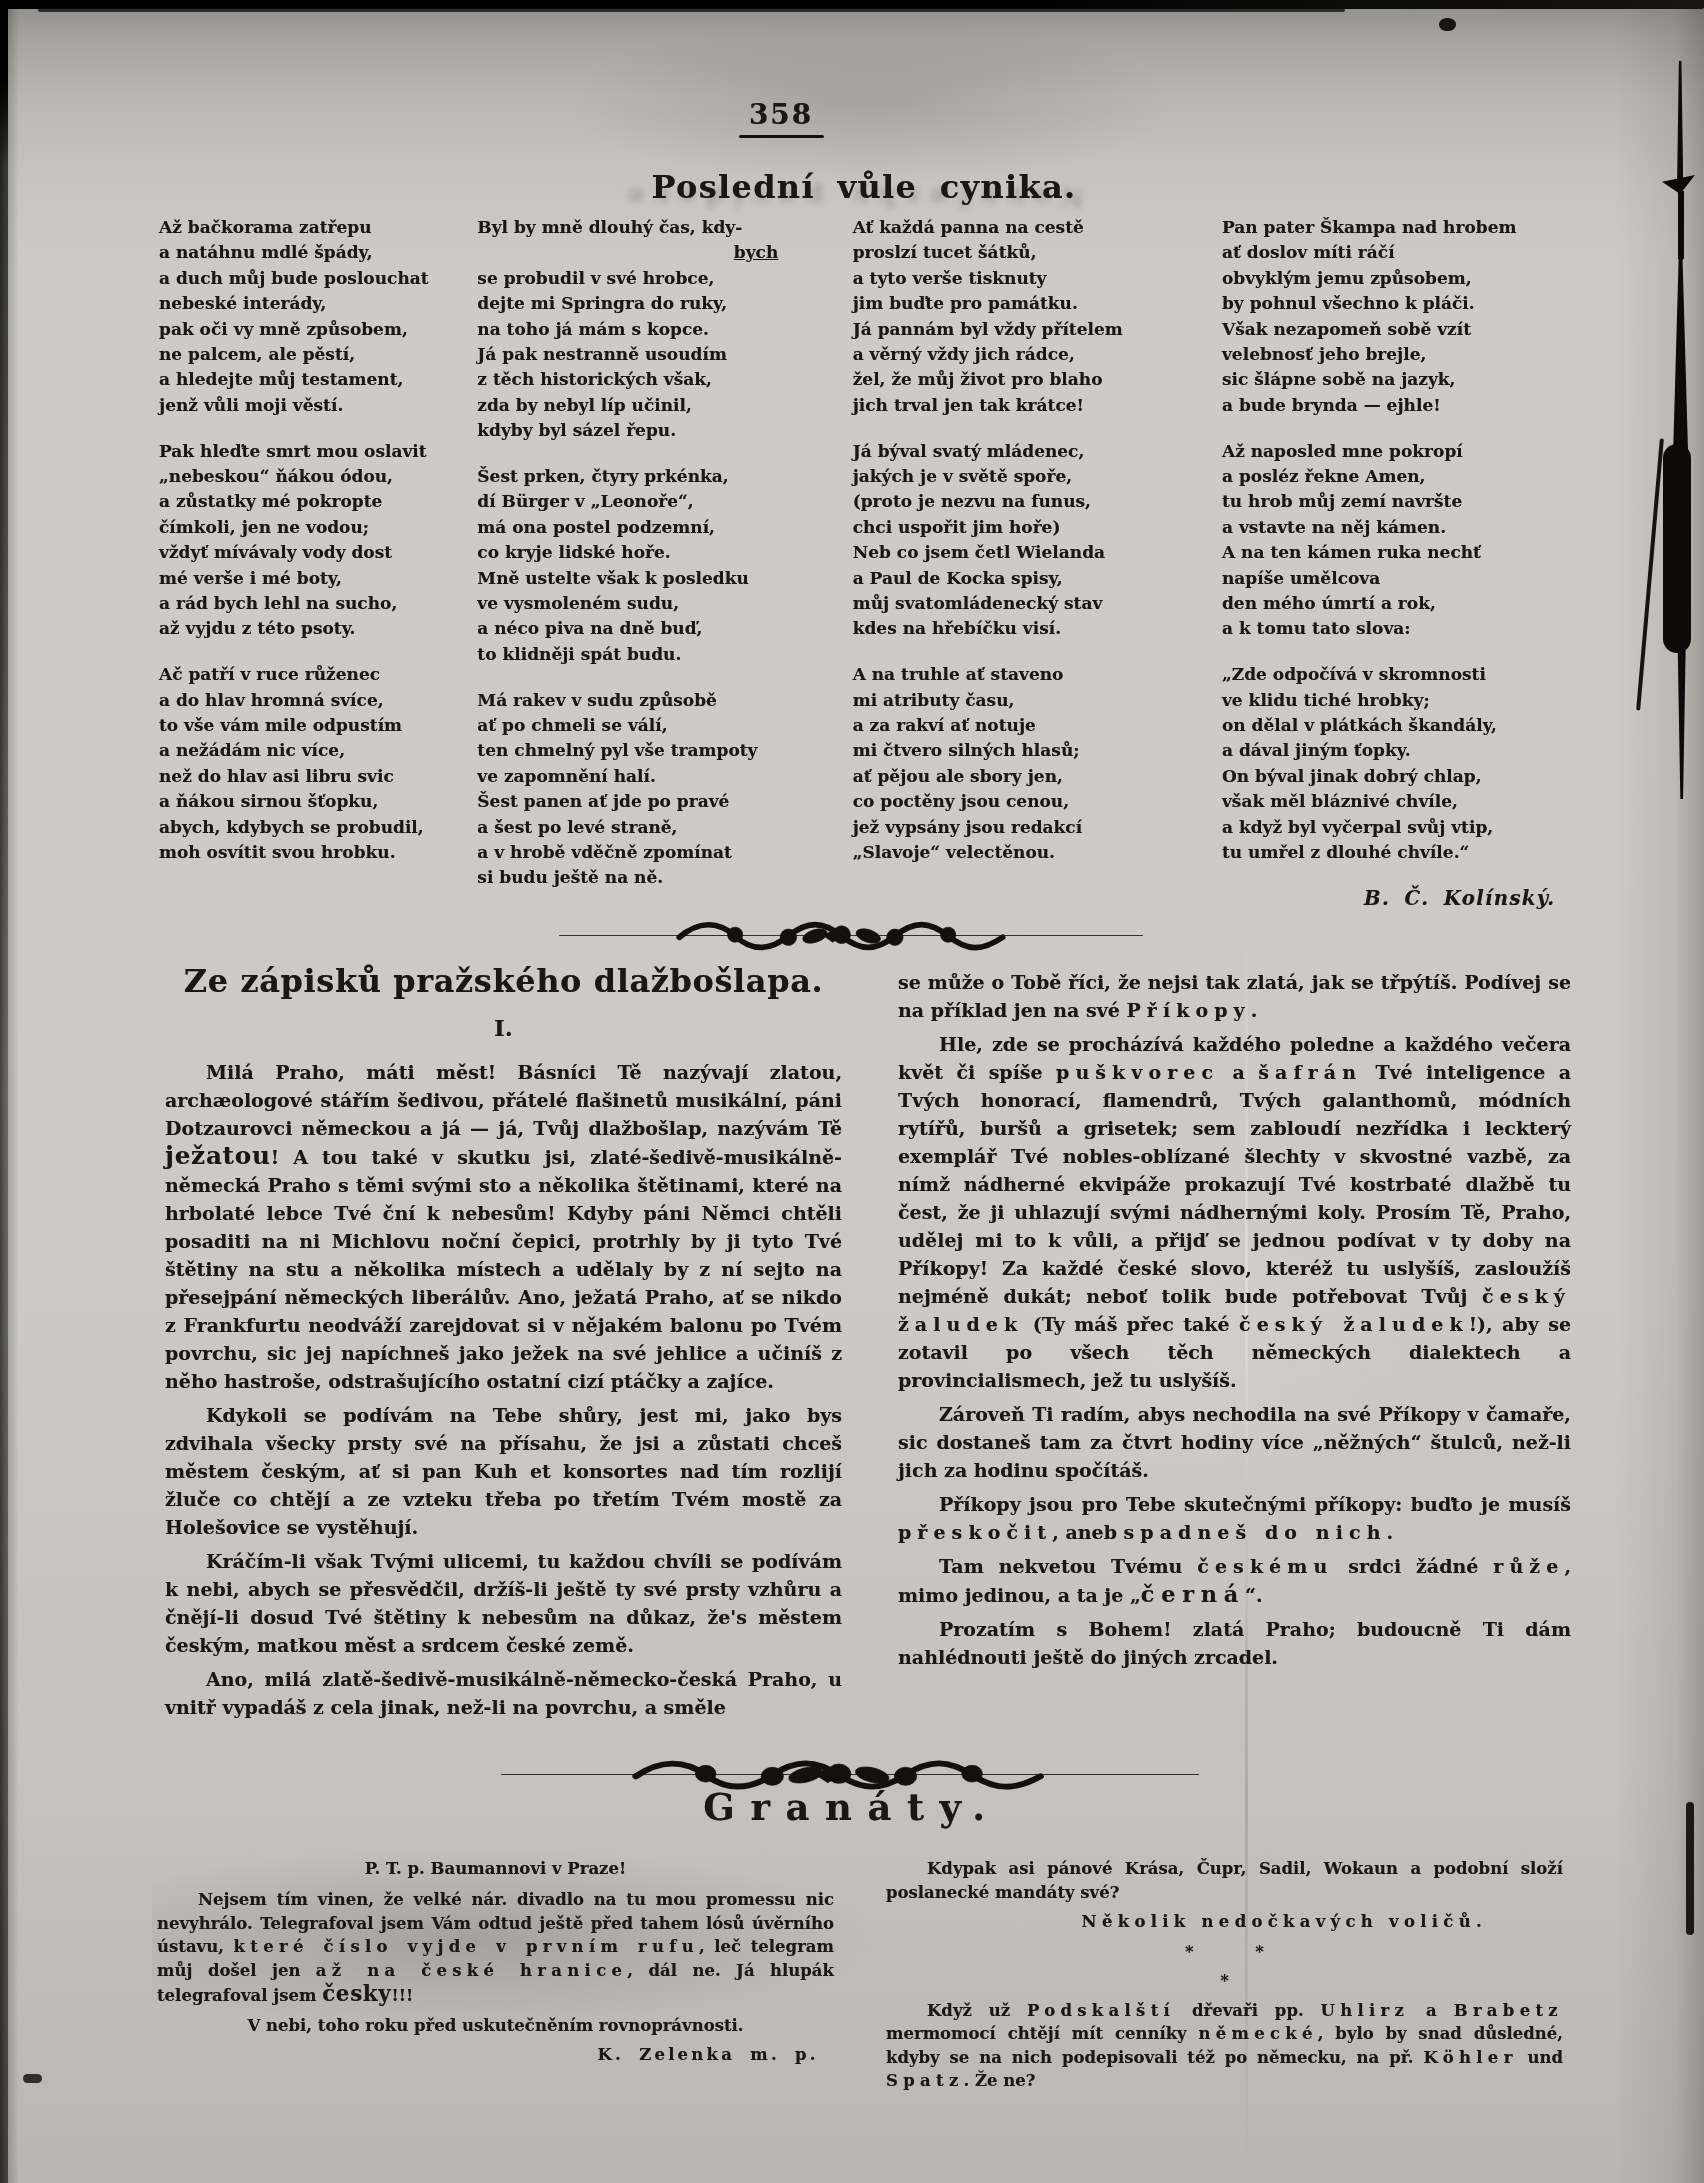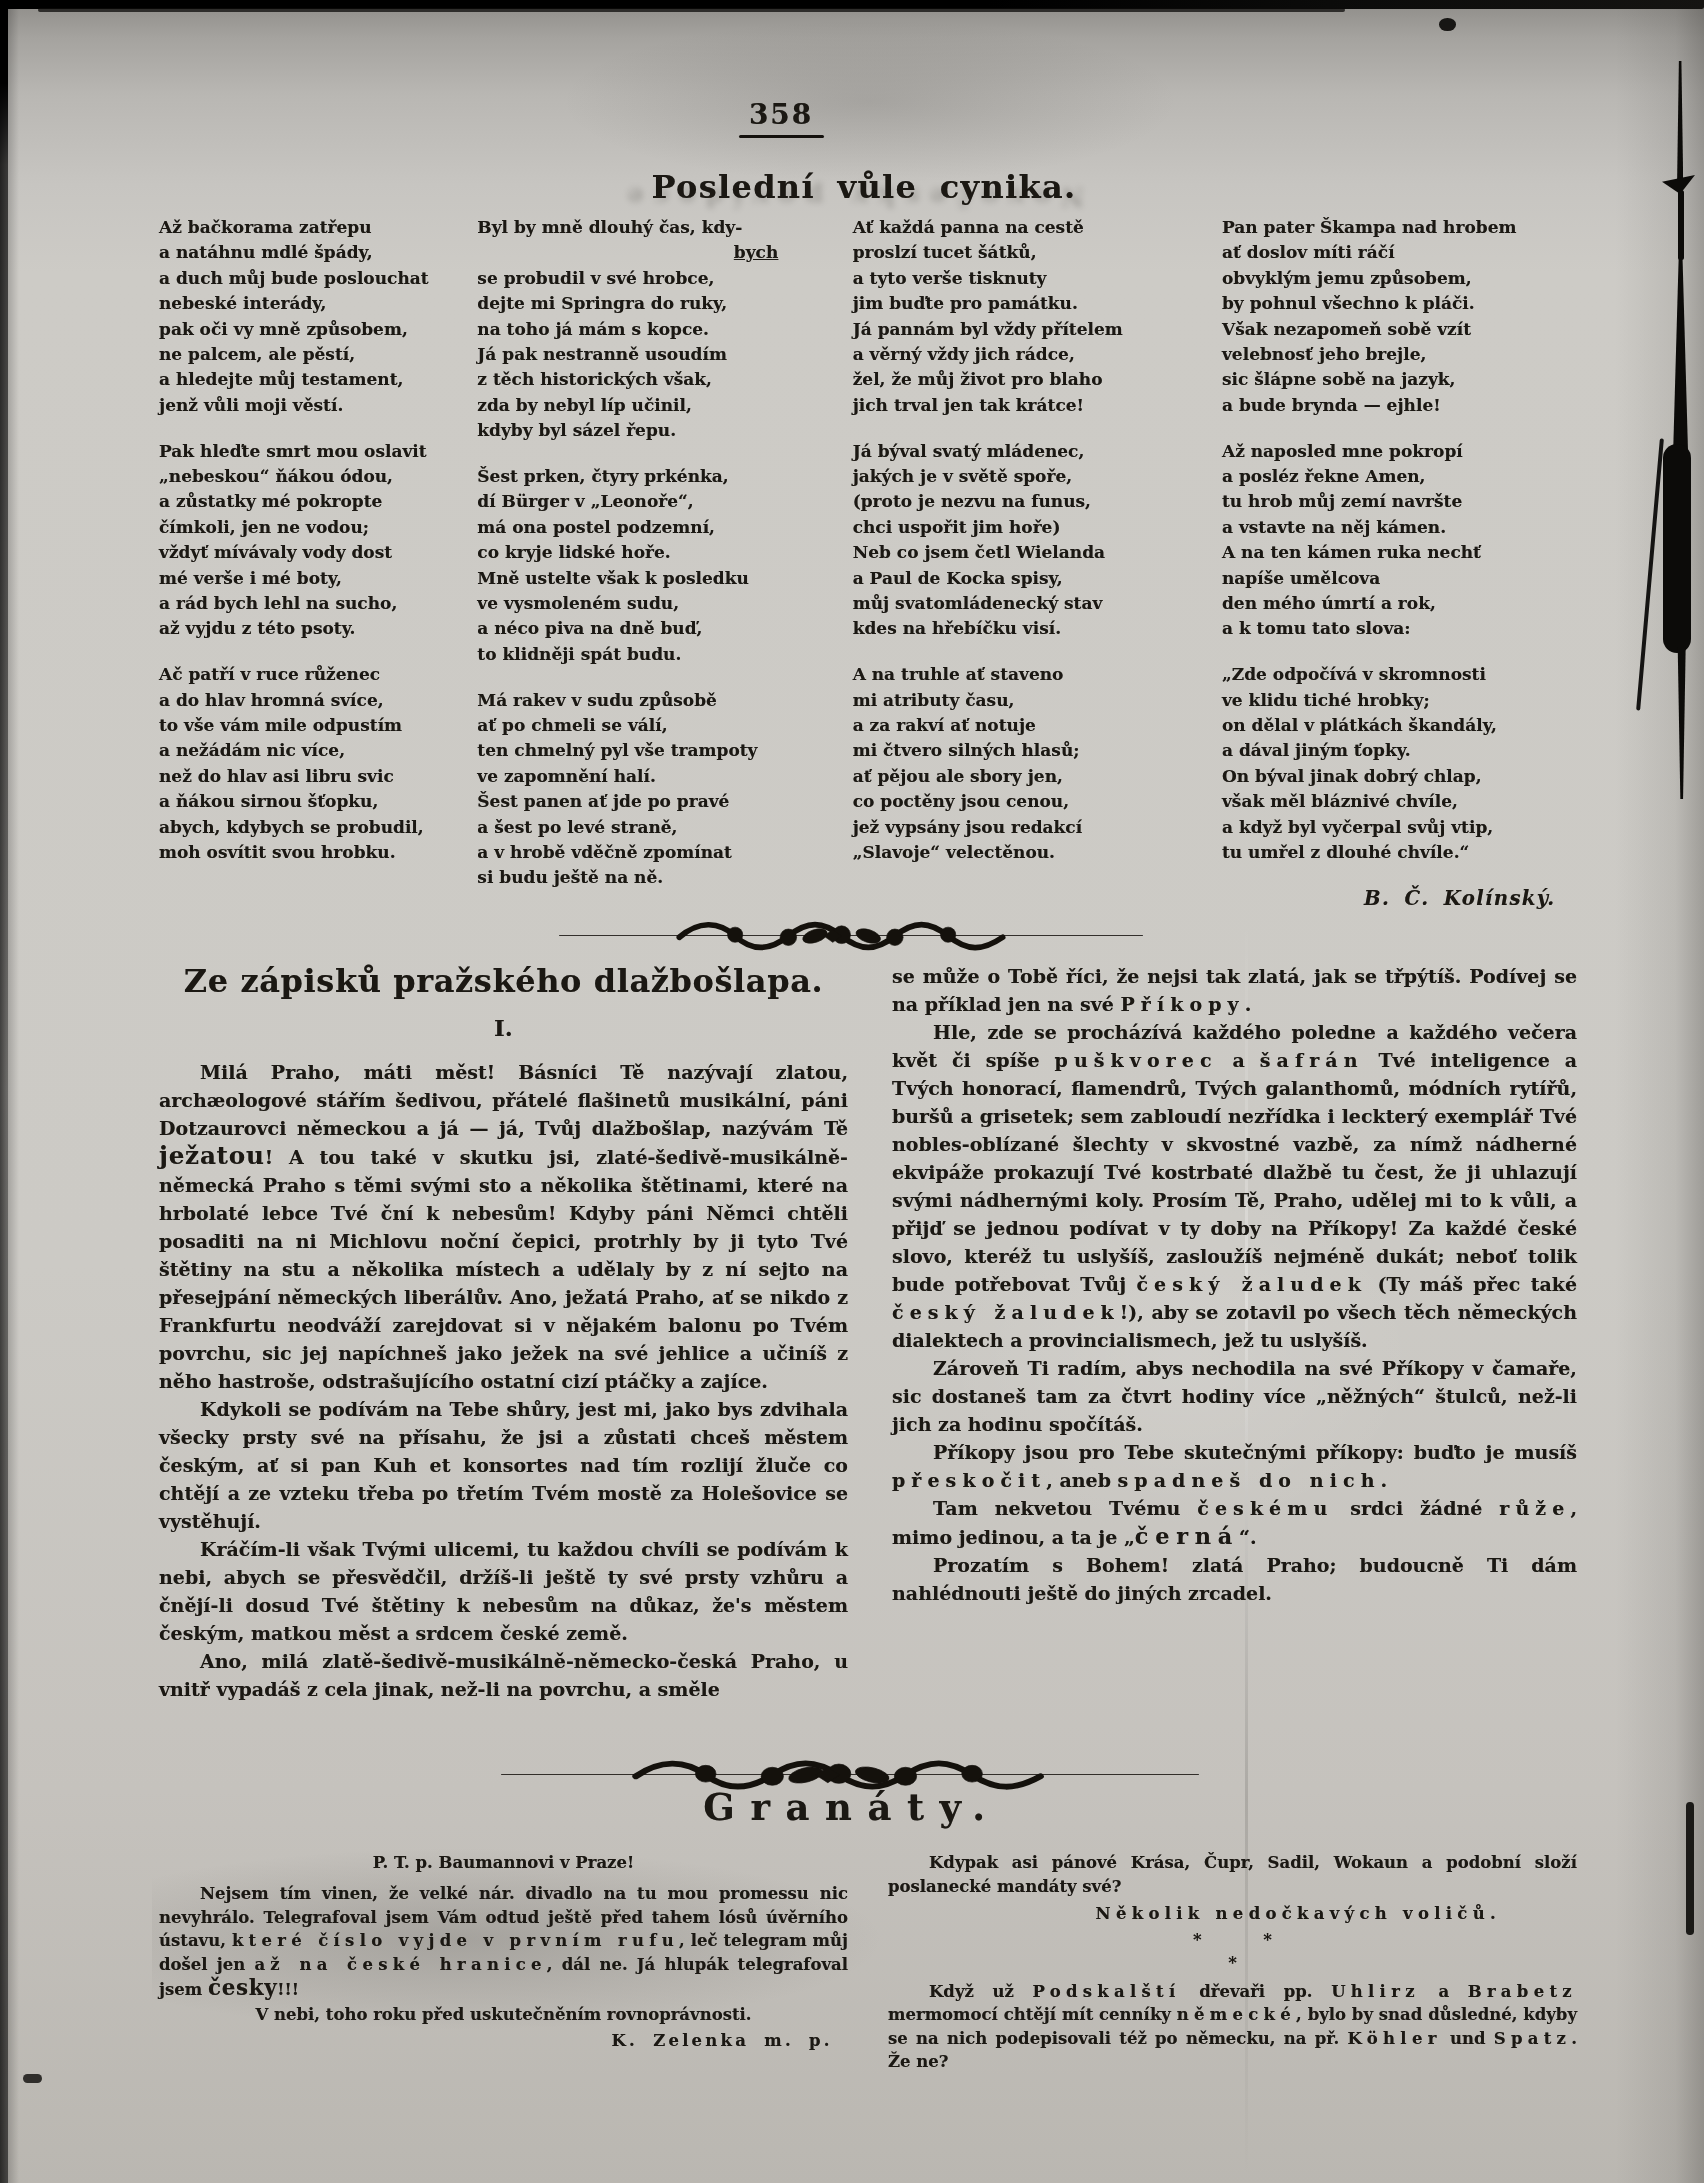--- a/index.html
+++ b/index.html
@@ -59,31 +59,31 @@
   .div-line{position:absolute;top:16.5px;left:0;width:100%;height:1.9px;background:#171410;opacity:.85;border-radius:1.3px;}
   .div-svg{position:absolute;top:0;}
   .div1 .div-svg{left:114px;}
   .div2 .div-svg{left:127px;}
   
   .section2{position:absolute;top:962px;left:159px;width:1418px;display:flex;gap:44px;}
   .s2-left{width:689px;}
   .s2-right{width:685px;}
   .s2-title{font-size:32px;font-weight:bold;text-align:center;margin:0 0 14px 0;letter-spacing:0.6px;}
   .s2-chapter{font-size:23px;font-weight:bold;text-align:center;margin:0 0 16.5px 0;}
-  .para{margin:0;text-align:justify;font-size:19px;line-height:28px;font-weight:bold;}
+  .para{margin:6px;text-align:justify;font-size:19px;line-height:28px;font-weight:bold;}
   .indent{text-indent:41px;}
   .al-center{text-align:center;}
   .al-right{text-align:right;}
   .sp{letter-spacing:.32em;}
   .big{font-size:1.3em;letter-spacing:.03em;}
   .bigsp{font-size:1.18em;letter-spacing:.3em;}
   
   .g-title{position:absolute;top:1785px;left:0;width:1704px;text-align:center;
     font-size:37px;font-weight:bold;letter-spacing:.42em;}
-  .g-cols{position:absolute;top:1851px;left:159px;width:1418px;display:flex;gap:40px;justify-content:flex-end;}
+  .g-cols{position:absolute;top:1851px;left:151px;width:1418px;display:flex;gap:40px;justify-content:flex-end;}
   .g-left,.g-right{width:689px;}
   .g-cols .para{font-size:16.5px;line-height:23.5px;}
   .g-head{font-size:18.4px;margin-bottom:7.6px;}
   .vnebi{margin-top:1.3px;}
   .zelenka{padding-right:15.2px;letter-spacing:3.2px;word-spacing:6.3px;margin-top:2.5px;}
   .voters{padding-right:76px;margin-top:3.8px;}
   .asterism{line-height:18px;font-size:19px;letter-spacing:28px;padding-left:28px;margin-top:2.5px;}
   .asterism2{line-height:14px;font-size:19px;margin-bottom:5.1px;}
 </style>
 </head>

